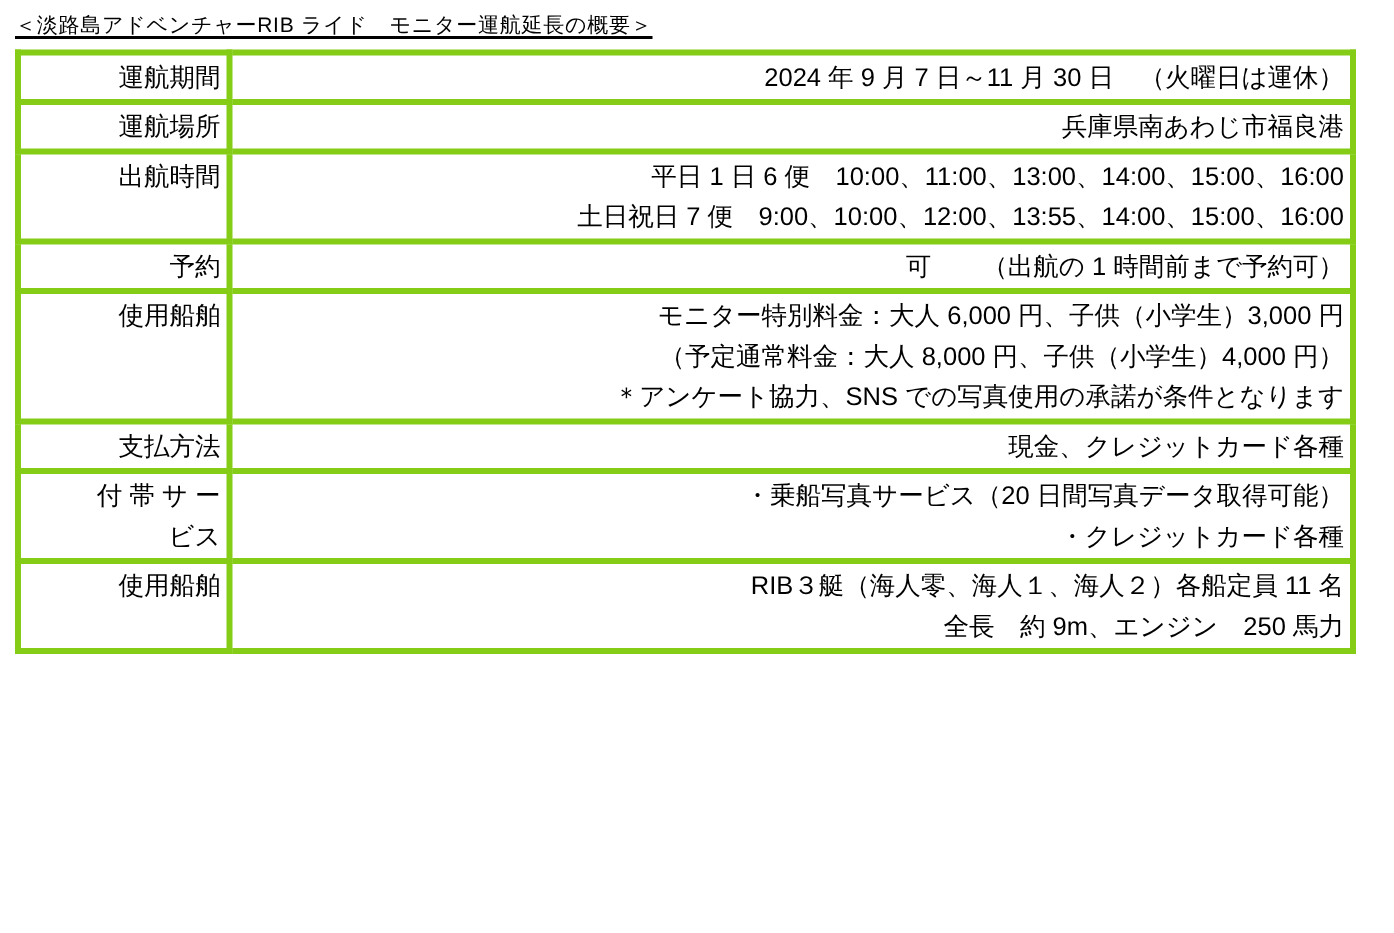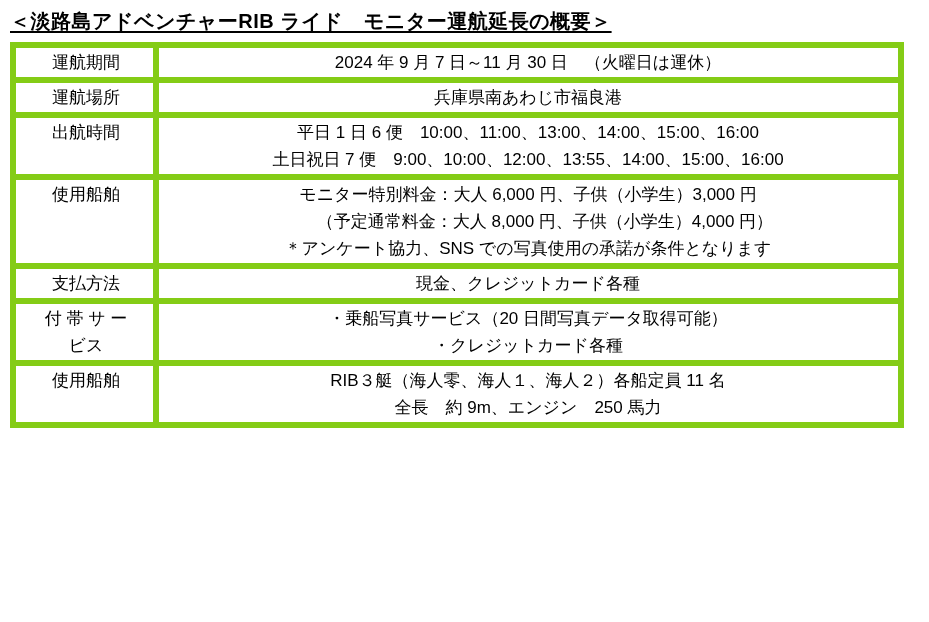--- a/index.html
+++ b/index.html
@@ -13,37 +13,37 @@
     position: relative;
     width: 929px;
     height: 622px;
     background: #ffffff;
     box-sizing: border-box;
     padding: 8px 0 0 10px;
     overflow: hidden;
   }
   .title {
     margin: 0 0 7px 0;
-    font-size: 20px;
-    font-weight: bold;
+    font-size: 14px;
+    font-weight: normal;
     letter-spacing: 0.5px;
     text-decoration: underline;
     text-underline-offset: 3px;
     text-decoration-thickness: 2px;
   }
   table.summary-table {
     border-collapse: collapse;
     width: 894px;
     table-layout: fixed;
   }
   table.summary-table th,
   table.summary-table td {
-    border: 6px solid #84cc16;
+    border: 4px solid #84cc16;
     vertical-align: top;
-    text-align: center;
+    text-align: right;
     font-weight: normal;
     font-size: 17px;
     line-height: 27px;
     padding: 1px 4px 1px 7px;
   }
   table.summary-table th {
     width: 126px;
   }
   table.summary-table td {
     padding-left: 3px;
@@ -79,20 +79,28 @@
           <th>
             <div class="line">出航時間</div>
           </th>
           <td>
             <div class="line">平日 1 日 6 便　10:00、11:00、13:00、14:00、15:00、16:00</div>
             <div class="line">土日祝日 7 便　9:00、10:00、12:00、13:55、14:00、15:00、16:00</div>
           </td>
         </tr>
         <tr>
           <th>
+            <div class="line">予約</div>
+          </th>
+          <td>
+            <div class="line">可　　（出航の 1 時間前まで予約可）</div>
+          </td>
+        </tr>
+        <tr>
+          <th>
             <div class="line">使用船舶</div>
           </th>
           <td>
             <div class="line">モニター特別料金：大人 6,000 円、子供（小学生）3,000 円</div>
             <div class="line">　　（予定通常料金：大人 8,000 円、子供（小学生）4,000 円）</div>
             <div class="line">＊アンケート協力、SNS での写真使用の承諾が条件となります</div>
           </td>
         </tr>
         <tr>
           <th>

